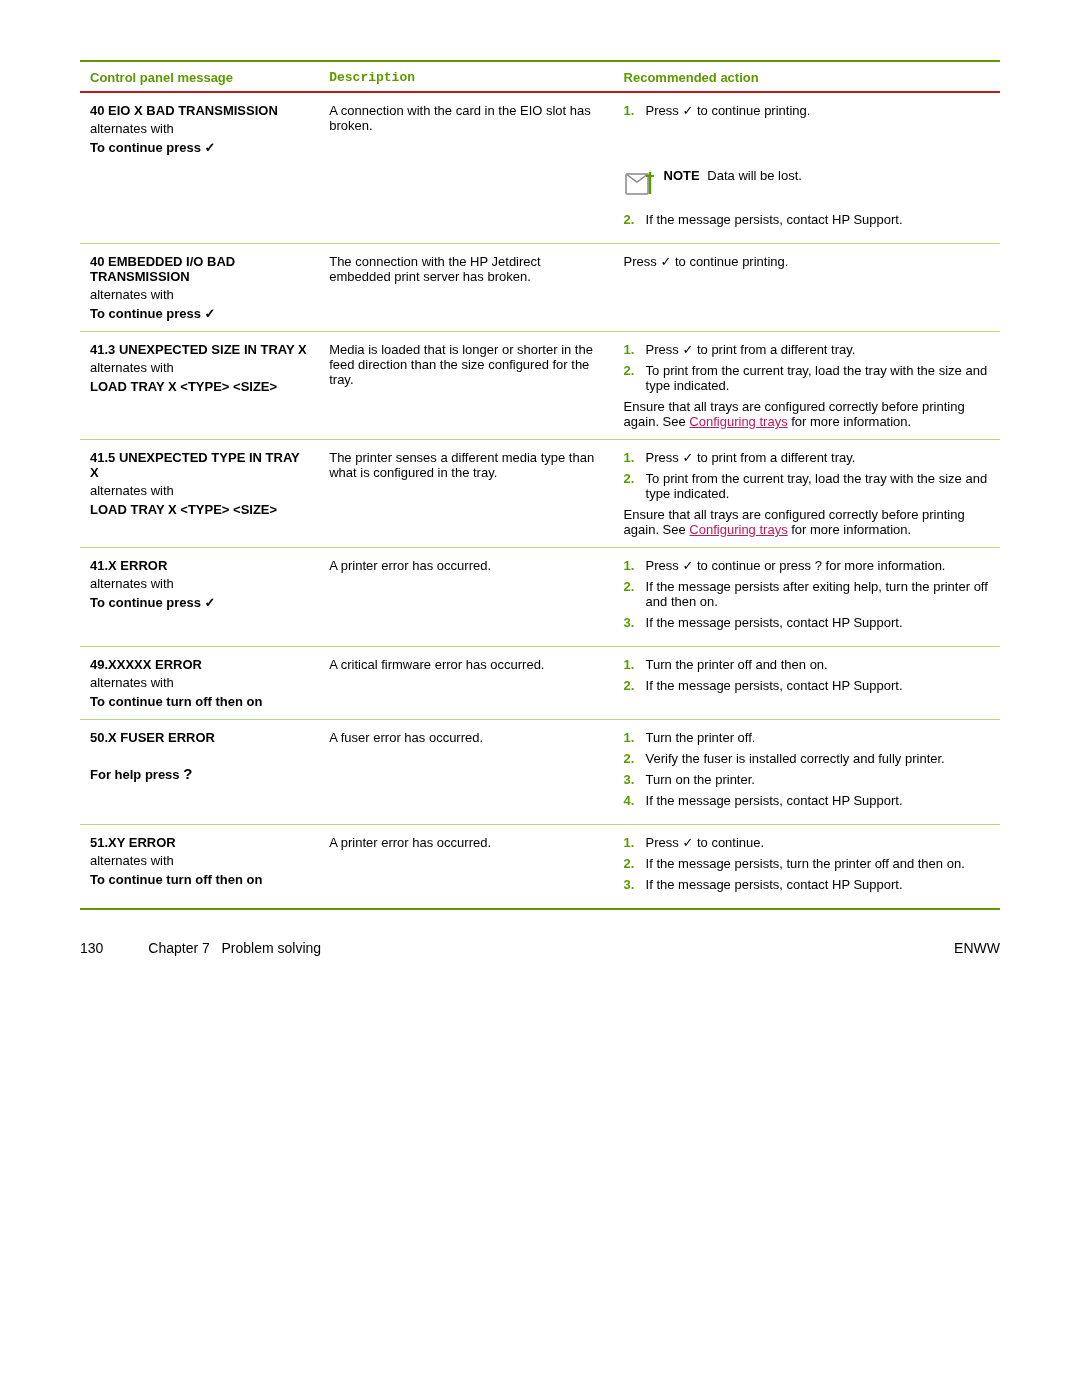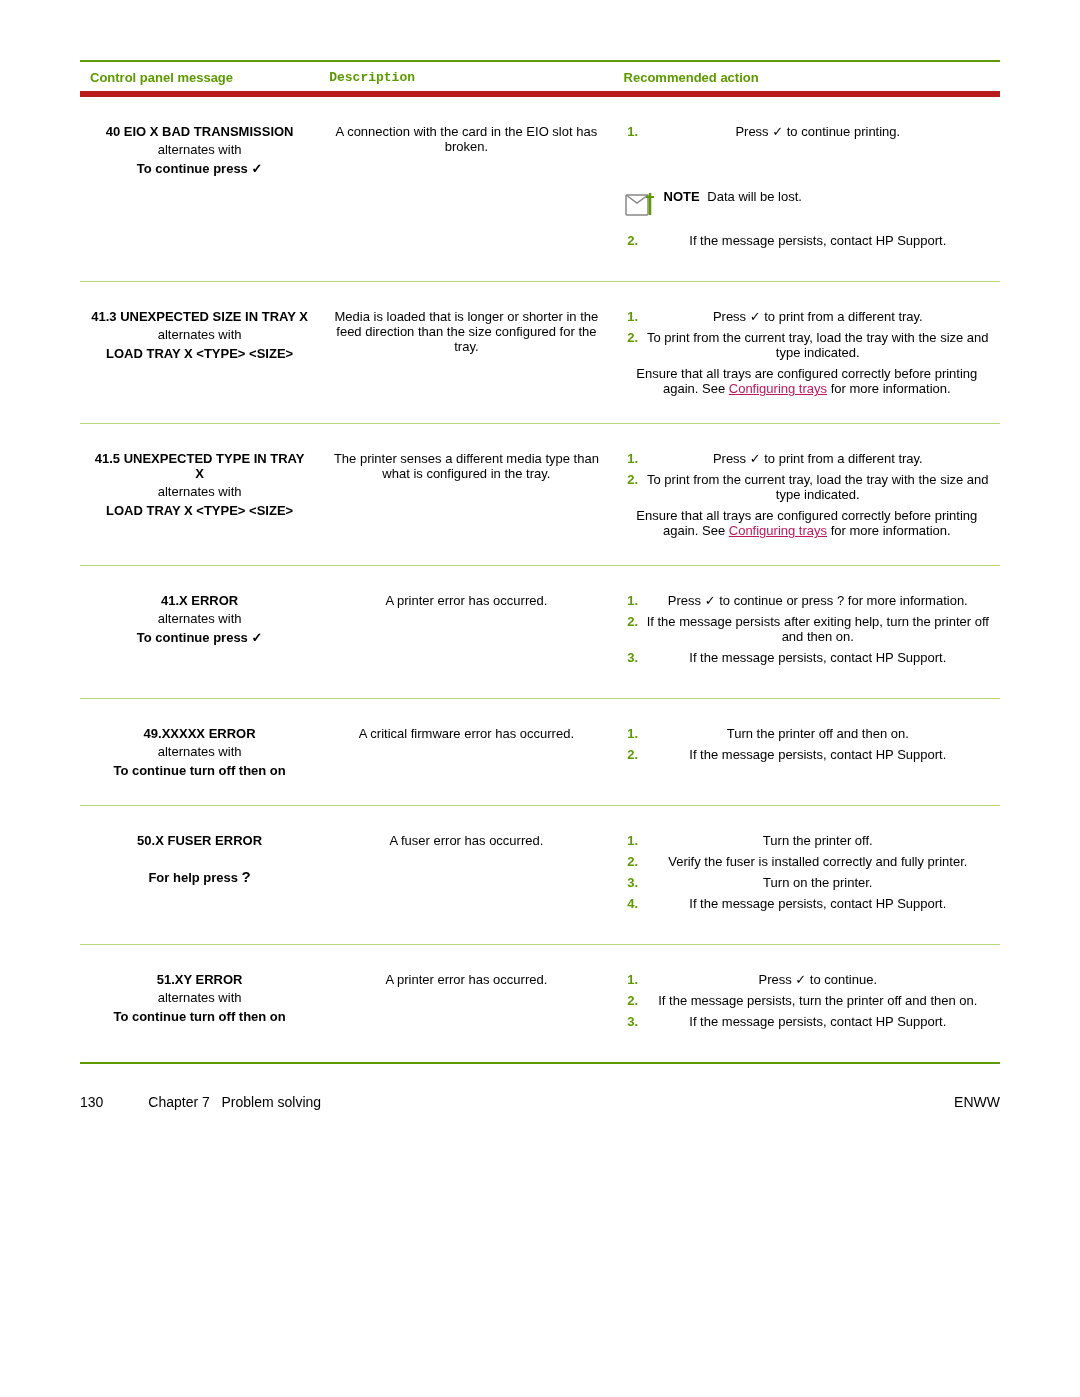--- a/index.html
+++ b/index.html
@@ -19,31 +19,30 @@
       width: 100%;
       border-collapse: collapse;
     }
     thead tr th {
       color: #5c9a00;
       font-weight: bold;
       font-size: 13px;
       padding: 8px 10px 6px 10px;
       text-align: left;
       border-top: 2px solid #5c9a00;
-      border-bottom: 6px solid #b91c1c;
+      border-bottom: 2px solid #b91c1c;
     }
     thead tr th:first-child { width: 26%; }
     thead tr th:nth-child(2) { width: 32%; font-family: Liberation Mono, monospace; }
     thead tr th:nth-child(3) { width: 42%; }
     tbody tr td {
-      padding: 27px 10px;
+      padding: 10px 10px;
       vertical-align: top;
       border-bottom: 1px solid #b8d87a;
       font-size: 13px;
-      text-align: center;
     }
     tbody tr:last-child td {
       border-bottom: 2px solid #5c9a00;
     }
     .msg-bold { font-weight: bold; font-size: 13px; }
     .msg-normal { font-size: 13px; margin-top: 3px; }
     .action-list { list-style: none; padding: 0; margin: 0; }
     .action-list li {
       display: flex;
       align-items: flex-start;
@@ -125,20 +124,31 @@
               </div>
             </li>
             <li>
               <span class="action-num">2.</span>
               <span class="action-text">If the message persists, contact HP Support.</span>
             </li>
           </ul>
         </td>
       </tr>
 
+      <tr>
+        <td>
+          <div class="msg-bold">40 EMBEDDED I/O BAD TRANSMISSION</div>
+          <div class="msg-normal">alternates with</div>
+          <div class="msg-bold" style="margin-top:4px;">To continue press ✓</div>
+        </td>
+        <td>The connection with the HP Jetdirect embedded print server has broken.</td>
+        <td>
+          <span>Press ✓ to continue printing.</span>
+        </td>
+      </tr>
 
       <tr>
         <td>
           <div class="msg-bold">41.3 UNEXPECTED SIZE IN TRAY X</div>
           <div class="msg-normal">alternates with</div>
           <div class="msg-bold" style="margin-top:4px;">LOAD TRAY X &lt;TYPE&gt; &lt;SIZE&gt;</div>
         </td>
         <td>Media is loaded that is longer or shorter in the feed direction than the size configured for the tray.</td>
         <td>
           <ul class="action-list">

